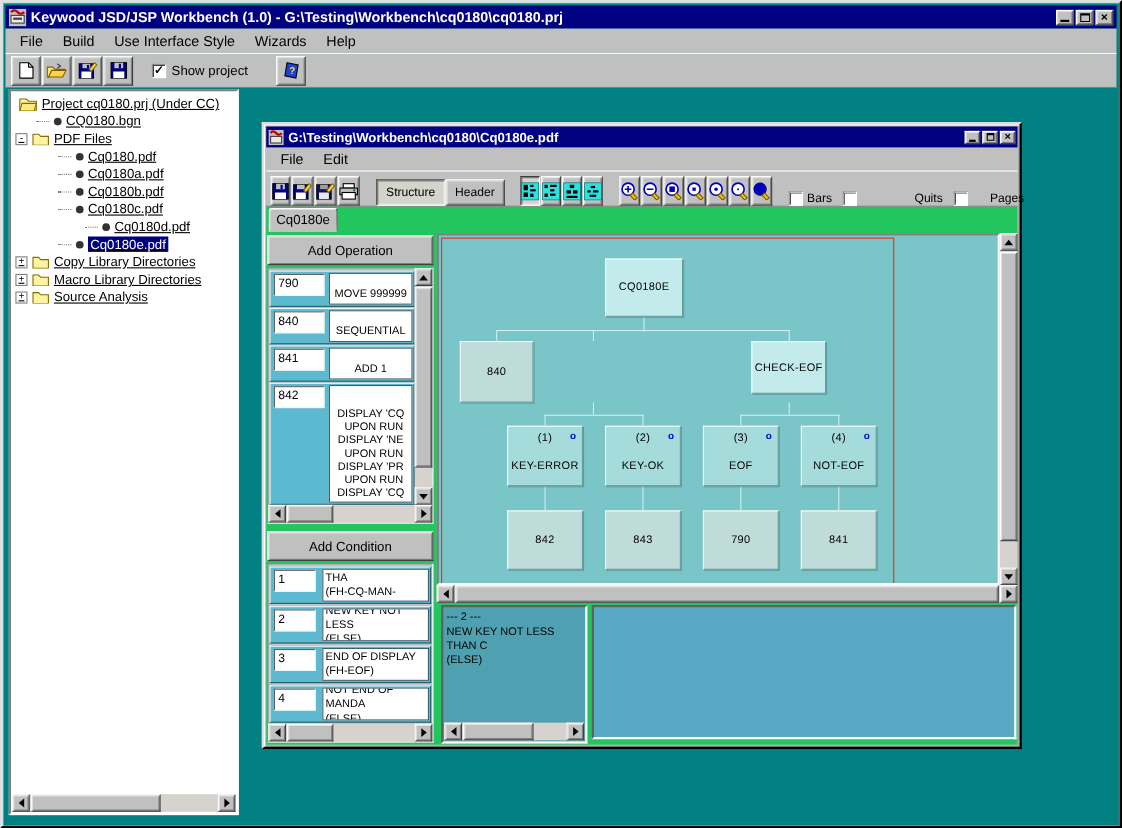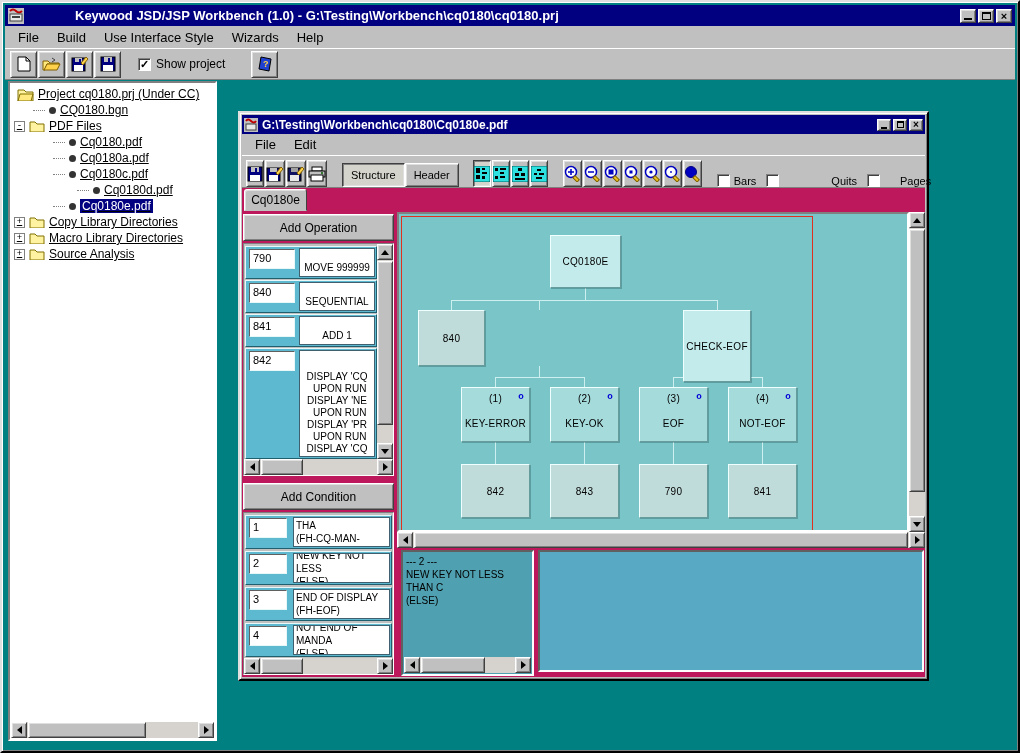--- a/index.html
+++ b/index.html
@@ -3,21 +3,21 @@
 <meta charset="utf-8">
 <style>
   * { margin:0; padding:0; box-sizing:border-box; }
   html,body { width:1020px; height:753px; }
   body { font-family:"Liberation Sans", sans-serif; font-size:12px; color:#000; background:#008080; overflow:hidden; }
   .btn { background:#C0C0C0; border:1px solid; border-color:#FFFFFF #404040 #404040 #FFFFFF; box-shadow:inset 1px 1px 0 #DFDFDF, inset -1px -1px 0 #808080; display:flex; align-items:center; justify-content:center; }
   .btn.pressed { border-color:#404040 #FFFFFF #FFFFFF #404040; box-shadow:inset 1px 1px 0 #808080, inset -1px -1px 0 #DFDFDF; background:#D4D4CC; }
 
   #window { position:relative; width:1020px; height:753px; background:#008080; border:2px solid; border-color:#DFDFDF #000000 #000000 #DFDFDF; box-shadow:inset 1px 1px 0 #fff, inset -1px -1px 0 #808080; }
 
-  .titlebar { position:absolute; left:3px; top:3px; right:3px; height:21px; background:#000080; display:flex; align-items:center; padding:0 3px;gap:47px; }
+  .titlebar { position:absolute; left:3px; top:3px; right:3px; height:21px; background:#000080; display:flex; align-items:center; padding:0 3px; }
   .titlebar .title { color:#fff; font-weight:bold; font-size:13px; margin-left:4px; white-space:nowrap; flex:1; overflow:hidden; }
   .wbtns { display:flex; gap:2px; }
   .wbtn { width:16px; height:14px; }
   .glyph-min { width:8px; height:2px; background:#000; margin-top:7px; }
   .glyph-max { width:9px; height:8px; border:1px solid #000; border-top:2px solid #000; }
   .glyph-close { font-weight:bold; font-size:11px; line-height:10px; }
 
   .menubar { position:absolute; left:3px; top:24px; right:3px; height:22px; background:#C0C0C0; display:flex; align-items:center; padding-left:4px; font-size:13px; }
   .menuitem { padding:2px 9px; }
 
@@ -45,21 +45,21 @@
   .t-dn { width:0;height:0;border-left:4px solid transparent;border-right:4px solid transparent;border-top:5px solid #000; }
   .t-lf { width:0;height:0;border-top:4px solid transparent;border-bottom:4px solid transparent;border-right:5px solid #000; }
   .t-rt { width:0;height:0;border-top:4px solid transparent;border-bottom:4px solid transparent;border-left:5px solid #000; }
 
   
   .iw { position:absolute; left:233px; top:31px; width:691px; height:570px; background:#C0C0C0; border:2px solid; border-color:#DFDFDF #000000 #000000 #DFDFDF; box-shadow:inset 1px 1px 0 #fff, inset -1px -1px 0 #808080; padding:2px; display:flex; flex-direction:column; }
   .iw-titlebar { height:19px; background:#000080; display:flex; align-items:center; padding:0 2px; flex:none; }
   .iw-titlebar .title { color:#fff; font-weight:bold; font-size:12px; margin-left:4px; flex:1; white-space:nowrap; overflow:hidden; }
   .iw-menubar { height:21px; display:flex; align-items:center; font-size:13px; padding-left:4px; flex:none; }
   .iw-toolbar { height:33px; border-top:1px solid #FFFFFF; border-bottom:1px solid #808080; display:flex; align-items:flex-end; padding-left:4px; flex:none; }
-  .iw-content { flex:1; position:relative; background:#be185d;padding-left:25px; }
+  .iw-content { flex:1; position:relative; background:#22c55e;padding-left:25px; }
 
   .seg { height:24px; padding:0 8px; font-size:11px; }
   .tab { position:absolute; left:2px; top:1px; width:63px; height:22px; background:#C0C0C0; border:1px solid; border-color:#FFFFFF #404040 #C0C0C0 #FFFFFF; box-shadow:inset 1px 1px 0 #DFDFDF; border-radius:3px 3px 0 0; display:flex; align-items:center; justify-content:center; font-size:12px; }
 
   .panel-btn { position:absolute; left:1px; width:151px; height:27px; font-size:12px; }
 
   .ops-list { position:absolute; left:1px; top:55px; width:151px; height:233px; background:#C0C0C0; border:1px solid; border-color:#808080 #fff #fff #808080; }
   .cond-list { position:absolute; left:1px; top:324px; width:151px; height:163px; background:#C0C0C0; border:1px solid; border-color:#808080 #fff #fff #808080; }
   .op-item { position:absolute; left:1px; width:132px; background:#5CB9CF; border:1px solid; border-color:#E8F8F8 #20606E #20606E #E8F8F8; }
   .numbox { position:absolute; left:3px; top:2px; width:46px; height:20px; background:#fff; border:1px solid; border-color:#606060 #E8F8F8 #E8F8F8 #606060; font-size:11px; padding:2px 3px; }
@@ -191,20 +191,25 @@
         </div>
         <div class="trow" style="padding-left:42px">
           <span class="dots"></span>
           <span class="bullet"></span>
           <span class="tlabel">Cq0180.pdf</span>
         </div>
         <div class="trow" style="padding-left:42px">
           <span class="dots"></span>
           <span class="bullet"></span>
           <span class="tlabel">Cq0180a.pdf</span>
+        </div>
+        <div class="trow" style="padding-left:42px">
+          <span class="dots"></span>
+          <span class="bullet"></span>
+          <span class="tlabel">Cq0180b.pdf</span>
         </div>
         <div class="trow" style="padding-left:42px">
           <span class="dots"></span>
           <span class="bullet"></span>
           <span class="tlabel">Cq0180c.pdf</span>
         </div>
         <div class="trow" style="padding-left:66px">
           <span class="dots"></span>
           <span class="bullet"></span>
           <span class="tlabel">Cq0180d.pdf</span>
@@ -528,21 +533,21 @@
             <div class="dline" style="left:185px; top:228px; width:1px; height:22px;"></div>
             <div class="dline" style="left:274px; top:228px; width:1px; height:22px;"></div>
             <div class="dline" style="left:363px; top:228px; width:1px; height:22px;"></div>
 
             <div class="dnode nl" style="left:151px; top:21px; width:71px; height:53px;">
                 <span>CQ0180E</span>
               </div>
             <div class="dnode ng" style="left:19px; top:96px; width:67px; height:56px;">
                 <span>840</span>
               </div>
-            <div class="dnode nl" style="left:284px; top:96px; width:68px; height:72px;">
+            <div class="dnode nl" style="left:284px; top:96px; width:68px; height:48px;">
                 <span>CHECK-EOF</span>
               </div>
 
             <div class="dnode nc" style="left:62px; top:173px; width:69px; height:55px;">
               <span class="cnum">(1)</span>
               <span class="cmark">o</span>
               <span class="clabel">KEY-ERROR</span>
             </div>
             <div class="dnode nc" style="left:151px; top:173px; width:69px; height:55px;">
               <span class="cnum">(2)</span>

